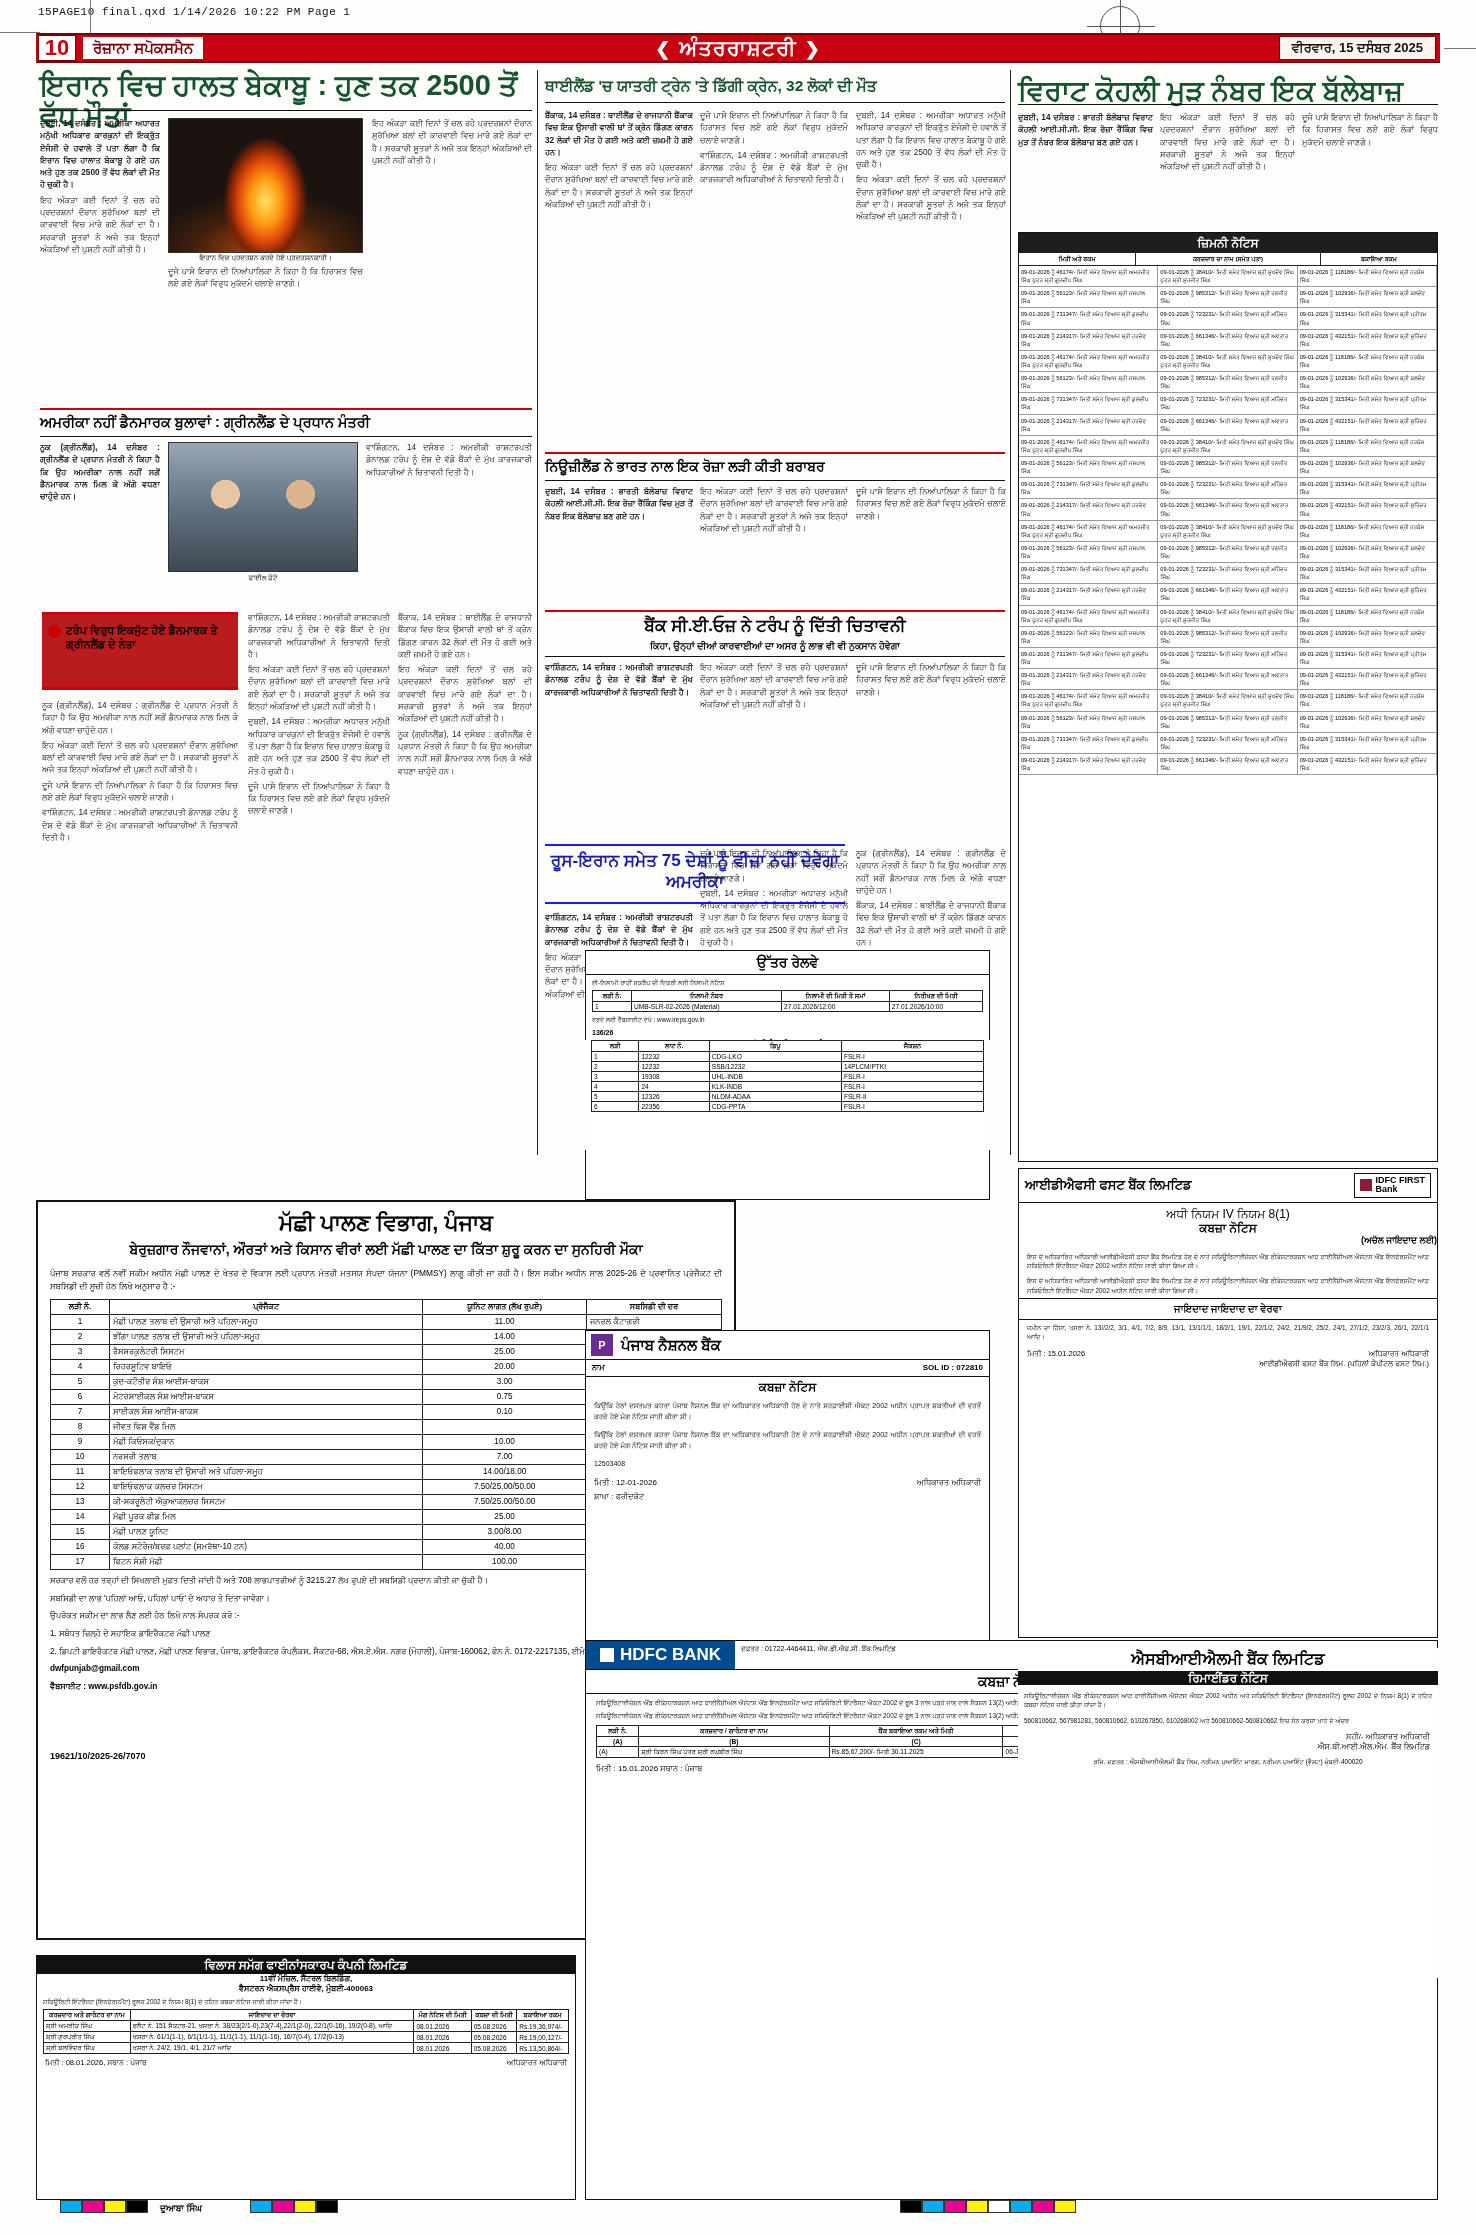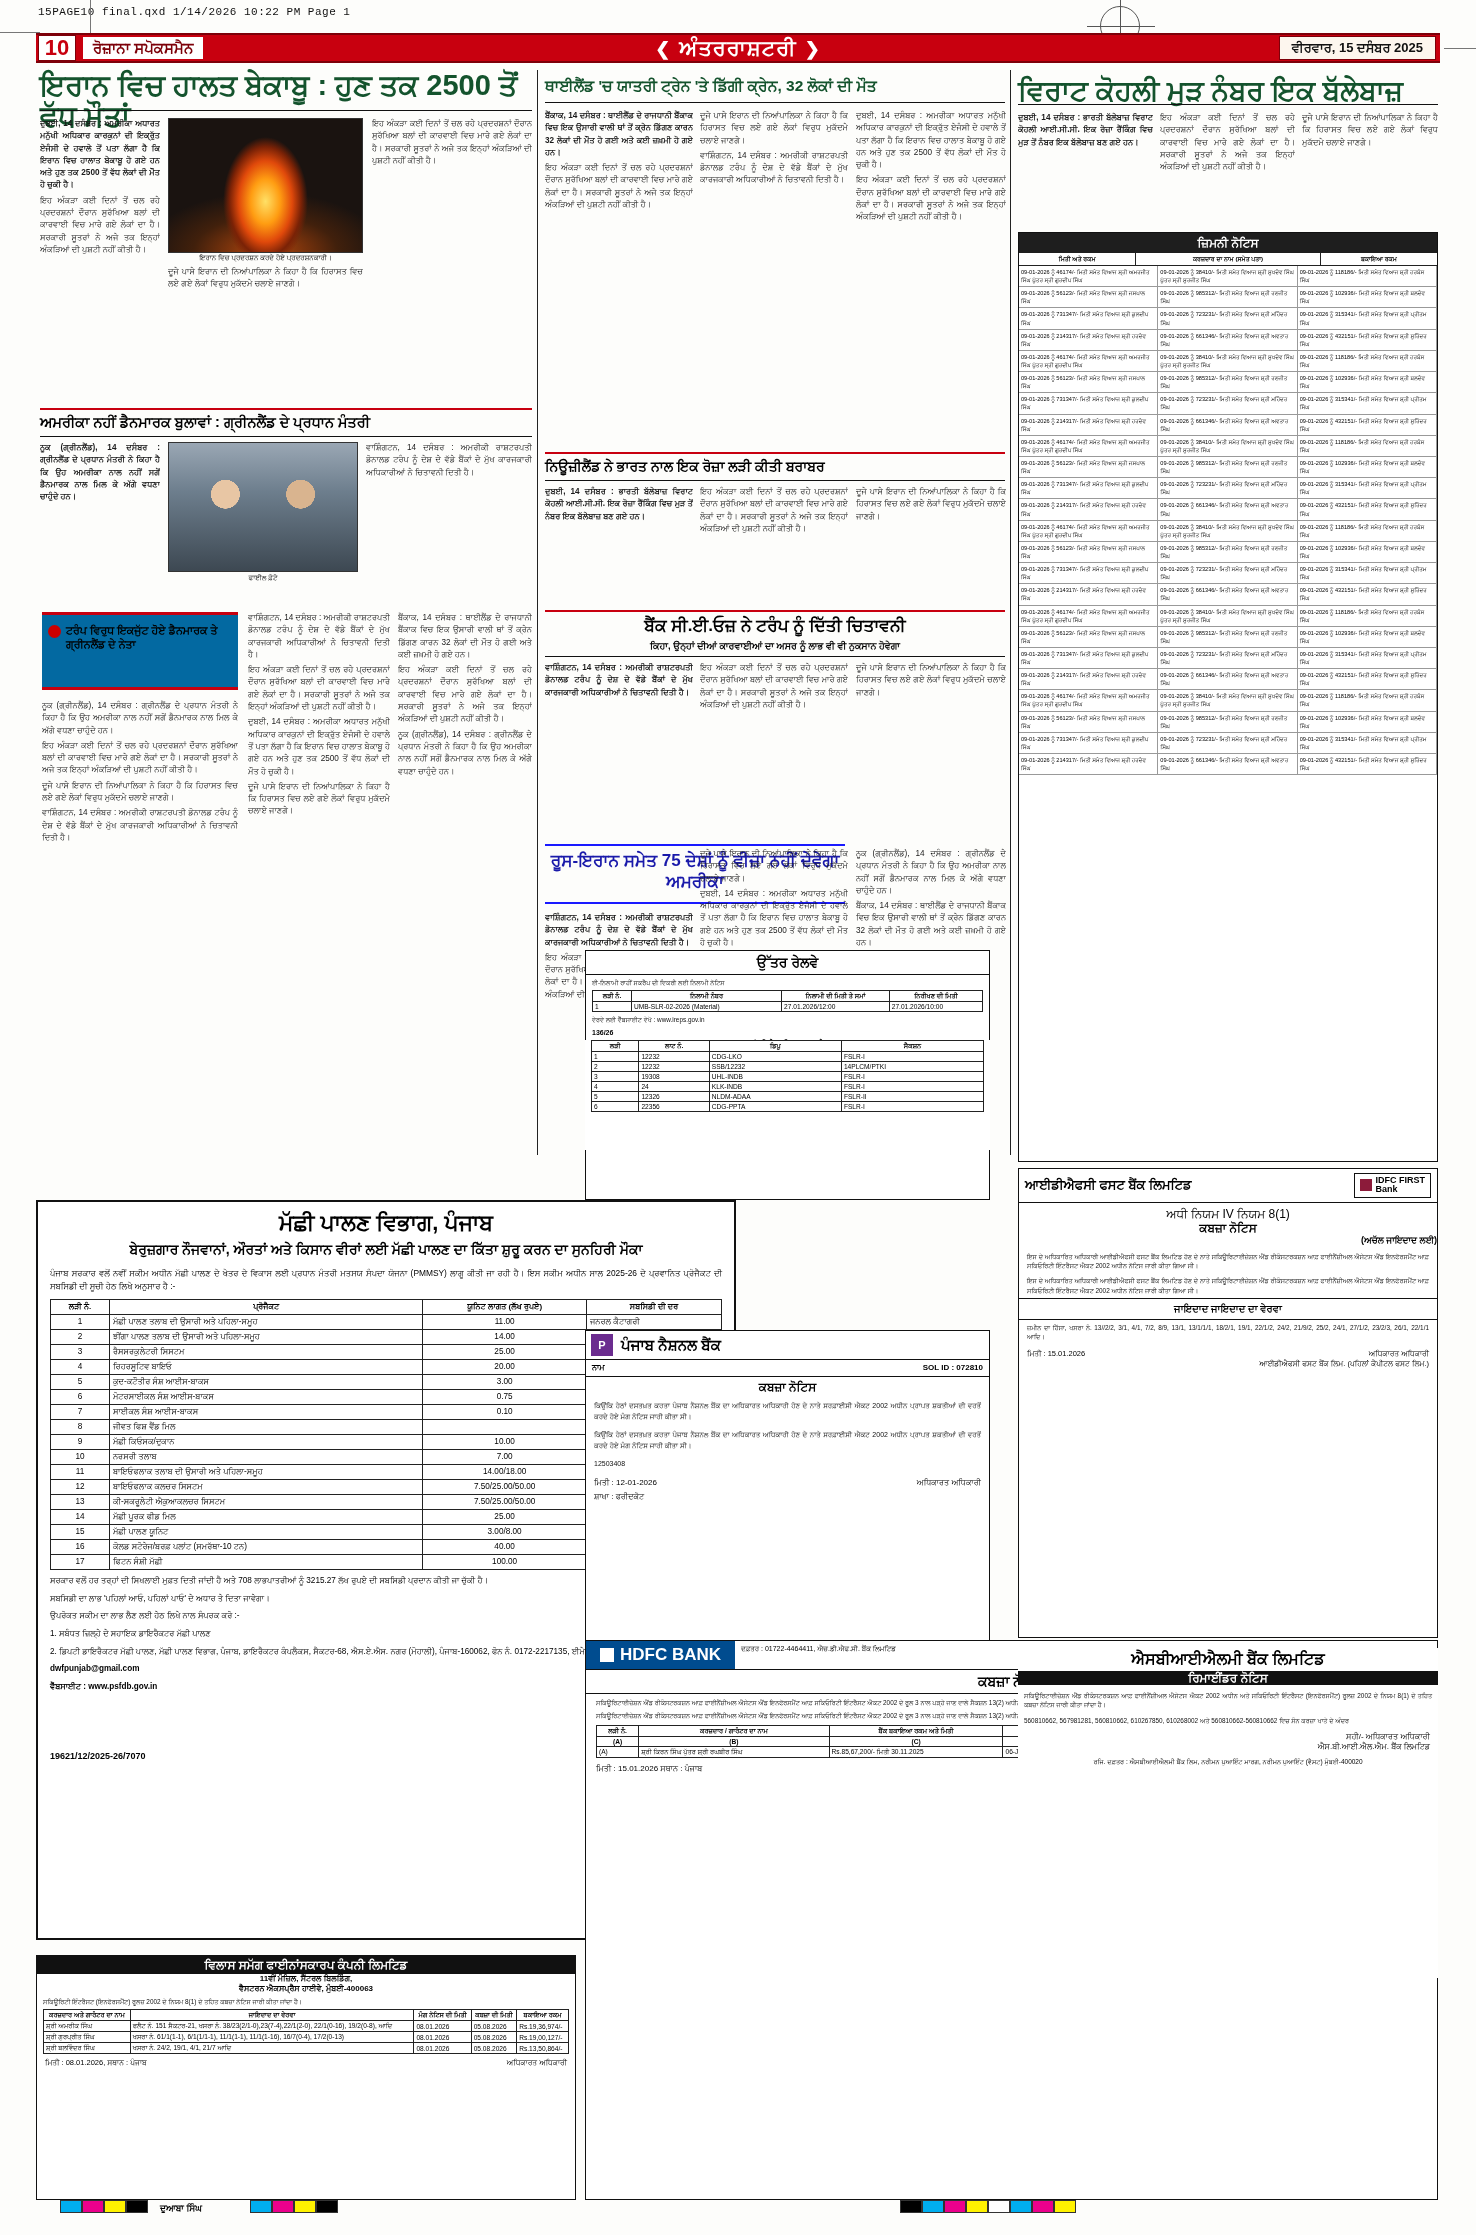--- a/index.html
+++ b/index.html
@@ -214,21 +214,21 @@
 
   <div class="photo" style="left:168px; top:442px; width:190px; height:130px;">
     <div class="men"></div>
   </div>
   <div style="position:absolute; left:168px; top:574px; width:190px; font-size:7px; text-align:center;">ਫਾਈਲ ਫ਼ੋਟੋ</div>
 
   <div class="col" style="left:366px; top:442px; width:166px; height:160px;">
     <p>ਵਾਸ਼ਿੰਗਟਨ, 14 ਦਸੰਬਰ : ਅਮਰੀਕੀ ਰਾਸ਼ਟਰਪਤੀ ਡੋਨਾਲਡ ਟਰੰਪ ਨੂੰ ਦੇਸ਼ ਦੇ ਵੱਡੇ ਬੈਂਕਾਂ ਦੇ ਮੁੱਖ ਕਾਰਜਕਾਰੀ ਅਧਿਕਾਰੀਆਂ ਨੇ ਚਿਤਾਵਨੀ ਦਿਤੀ ਹੈ।</p>
   </div>
 
-  <div style="position:absolute; left:42px; top:612px; width:196px; height:78px; border-top:3px solid #c8000f; border-bottom:3px solid #c8000f; background:#0369a1;">
+  <div style="position:absolute; left:42px; top:612px; width:196px; height:78px; border-top:3px solid #c8000f; border-bottom:3px solid #c8000f; background:#b91c1c;">
     <div style="display:flex; gap:5px; padding:8px 6px 0 6px;">
       <span style="width:13px;height:13px;border-radius:50%;background:#c00;display:inline-block;flex:none;margin-top:2px;"></span>
       <span style="font-size:11px; font-weight:bold; line-height:1.3;">ਟਰੰਪ ਵਿਰੁਧ ਇਕਜੁੱਟ ਹੋਏ ਡੈਨਮਾਰਕ ਤੇ ਗ੍ਰੀਨਲੈਂਡ ਦੇ ਨੇਤਾ</span>
     </div>
   </div>
 
   <div class="col" style="left:42px; top:700px; width:196px; height:470px;">
     <p>ਨੂਕ (ਗ੍ਰੀਨਲੈਂਡ), 14 ਦਸੰਬਰ : ਗ੍ਰੀਨਲੈਂਡ ਦੇ ਪ੍ਰਧਾਨ ਮੰਤਰੀ ਨੇ ਕਿਹਾ ਹੈ ਕਿ ਉਹ ਅਮਰੀਕਾ ਨਾਲ ਨਹੀਂ ਸਗੋਂ ਡੈਨਮਾਰਕ ਨਾਲ ਮਿਲ ਕੇ ਅੱਗੇ ਵਧਣਾ ਚਾਹੁੰਦੇ ਹਨ।</p>
     <p>ਇਹ ਅੰਕੜਾ ਕਈ ਦਿਨਾਂ ਤੋਂ ਚਲ ਰਹੇ ਪ੍ਰਦਰਸ਼ਨਾਂ ਦੌਰਾਨ ਸੁਰੱਖਿਆ ਬਲਾਂ ਦੀ ਕਾਰਵਾਈ ਵਿਚ ਮਾਰੇ ਗਏ ਲੋਕਾਂ ਦਾ ਹੈ। ਸਰਕਾਰੀ ਸੂਤਰਾਂ ਨੇ ਅਜੇ ਤਕ ਇਨ੍ਹਾਂ ਅੰਕੜਿਆਂ ਦੀ ਪੁਸ਼ਟੀ ਨਹੀਂ ਕੀਤੀ ਹੈ।</p>
     <p>ਦੂਜੇ ਪਾਸੇ ਇਰਾਨ ਦੀ ਨਿਆਂਪਾਲਿਕਾ ਨੇ ਕਿਹਾ ਹੈ ਕਿ ਹਿਰਾਸਤ ਵਿਚ ਲਏ ਗਏ ਲੋਕਾਂ ਵਿਰੁਧ ਮੁਕੱਦਮੇ ਚਲਾਏ ਜਾਣਗੇ।</p>
@@ -521,21 +521,21 @@
     <div class="foot">ਸਰਕਾਰ ਵਲੋਂ ਹਰ ਤਰ੍ਹਾਂ ਦੀ ਸਿਖਲਾਈ ਮੁਫ਼ਤ ਦਿਤੀ ਜਾਂਦੀ ਹੈ ਅਤੇ 708 ਲਾਭਪਾਤਰੀਆਂ ਨੂੰ 3215.27 ਲੱਖ ਰੁਪਏ ਦੀ ਸਬਸਿਡੀ ਪ੍ਰਦਾਨ ਕੀਤੀ ਜਾ ਚੁੱਕੀ ਹੈ।</div>
     <div class="foot" style="padding-top:0">ਸਬਸਿਡੀ ਦਾ ਲਾਭ 'ਪਹਿਲਾਂ ਆਓ, ਪਹਿਲਾਂ ਪਾਓ' ਦੇ ਅਧਾਰ ਤੇ ਦਿਤਾ ਜਾਵੇਗਾ।</div>
     <div class="foot" style="padding-top:0">ਉਪਰੋਕਤ ਸਕੀਮ ਦਾ ਲਾਭ ਲੈਣ ਲਈ ਹੇਠ ਲਿਖੇ ਨਾਲ ਸੰਪਰਕ ਕਰੋ :-</div>
     <div class="foot" style="padding-top:0">1. ਸਬੰਧਤ ਜ਼ਿਲ੍ਹੇ ਦੇ ਸਹਾਇਕ ਡਾਇਰੈਕਟਰ ਮੱਛੀ ਪਾਲਣ</div>
     <div class="foot" style="padding-top:0">2. ਡਿਪਟੀ ਡਾਇਰੈਕਟਰ ਮੱਛੀ ਪਾਲਣ, ਮੱਛੀ ਪਾਲਣ ਵਿਭਾਗ, ਪੰਜਾਬ, ਡਾਇਰੈਕਟਰ ਕੰਪਲੈਕਸ, ਸੈਕਟਰ-68, ਐਸ.ਏ.ਐਸ. ਨਗਰ (ਮੋਹਾਲੀ), ਪੰਜਾਬ-160062, ਫੋਨ ਨੰ. 0172-2217135, ਈਮੇਲ :</div>
     <div class="foot" style="padding-top:0; font-weight:bold;">dwfpunjab@gmail.com</div>
     <div class="foot" style="padding-top:0; font-weight:bold;">ਵੈੱਬਸਾਈਟ : www.psfdb.gov.in</div>
     <div class="sign">ਜਾਰੀ ਕਰਤਾ</div>
     <div class="sign">ਡਾਇਰੈਕਟਰ ਤੇ ਵਾਰਡਨ</div>
     <div class="sign">ਮੱਛੀ ਪਾਲਣ ਵਿਭਾਗ, ਪੰਜਾਬ</div>
-    <div class="refno">19621/12/2025-26/7070</div>
+    <div class="refno">19621/10/2025-26/7070</div>
   </div>
 
   <div class="adbox" style="left:585px; top:950px; width:405px; height:250px;">
     <div style="text-align:center; font-size:14px; font-weight:bold; padding:3px; border-bottom:1px solid #111;">ਉੱਤਰ ਰੇਲਵੇ</div>
     <div class="tiny" style="padding:3px 6px;">ਈ-ਨਿਲਾਮੀ ਰਾਹੀਂ ਸਕਰੈਪ ਦੀ ਵਿਕਰੀ ਲਈ ਨਿਲਾਮੀ ਨੋਟਿਸ</div>
     <table class="mini" style="width:calc(100% - 12px); margin:0 6px;">
       <thead>
           <tr id="rail-head">
             <th>ਲੜੀ ਨੰ.</th>
             <th>ਨਿਲਾਮੀ ਨੰਬਰ</th>

